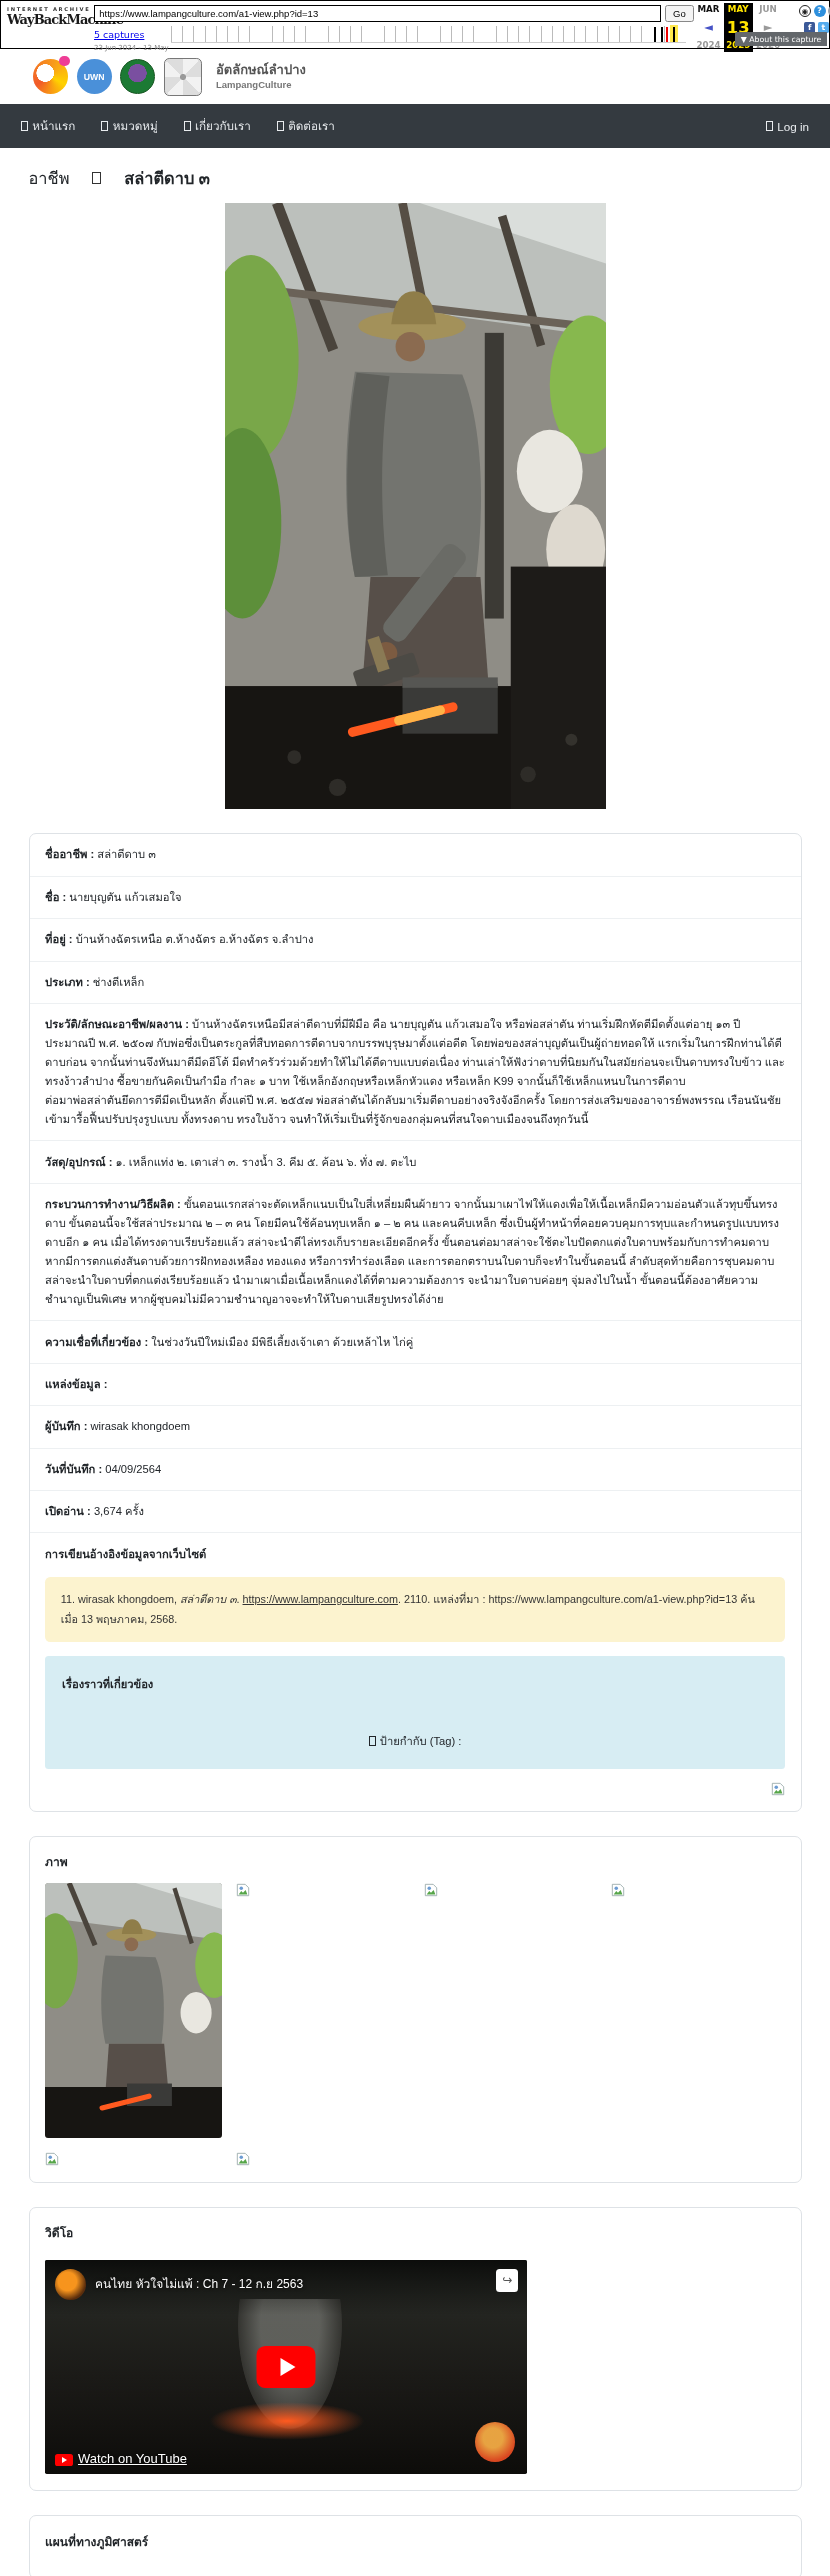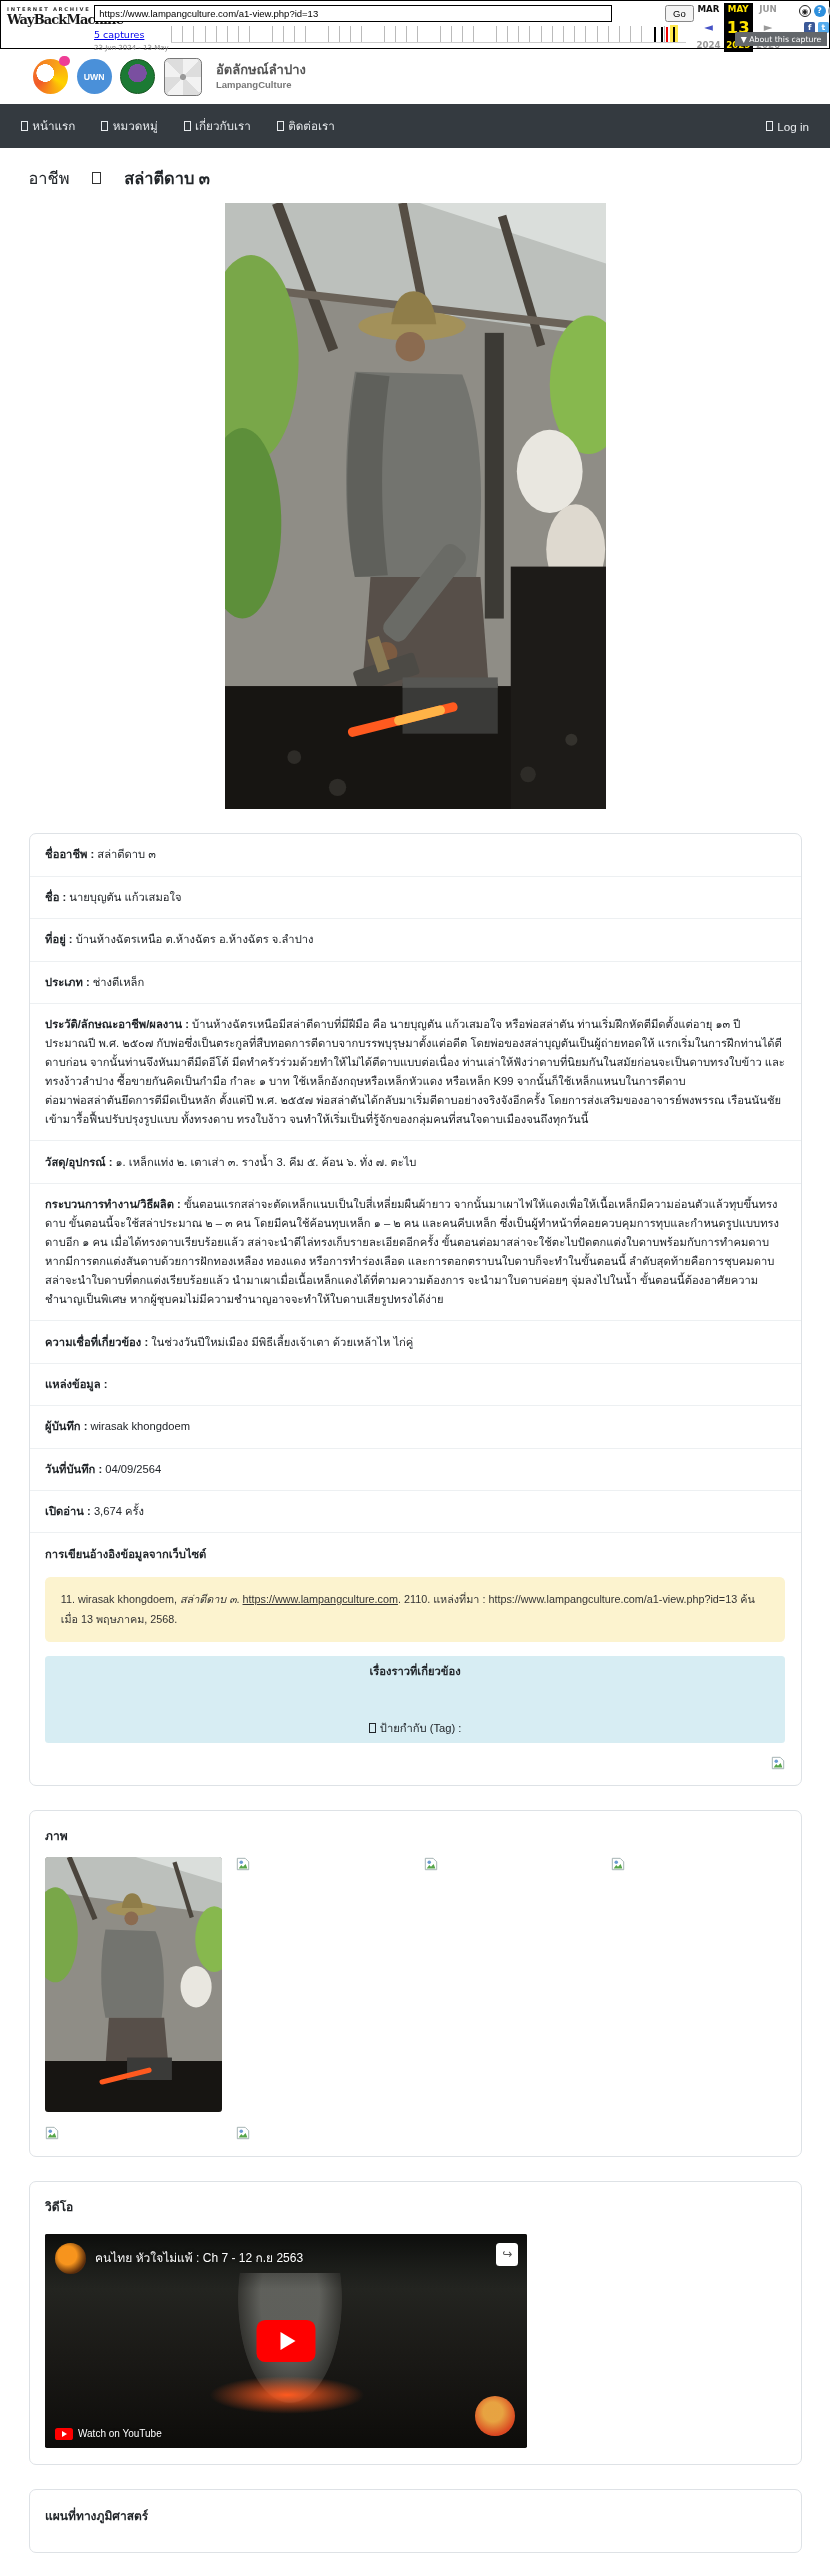--- a/index.html
+++ b/index.html
@@ -4,21 +4,21 @@
 <style>
   html,body{margin:0;padding:0;background:#fff;}
   body{width:830px;font-family:"Liberation Sans","DejaVu Sans",sans-serif;color:#212529;}
   *{box-sizing:border-box;}
 
   
   .wb-bar{position:relative;height:49px;background:#fff;border:1.7px solid #000;font-family:"DejaVu Sans",sans-serif;}
   .wb-logo{position:absolute;left:6px;top:5.2px;width:85px;}
   .wb-logo .l1{font-size:5.2px;letter-spacing:1.7px;color:#333;font-weight:bold;}
   .wb-logo .l2{font-size:13px;font-weight:bold;color:#1a1a1a;letter-spacing:-0.9px;font-family:"DejaVu Serif",serif;}
-  .wb-url{position:absolute;left:93px;top:3.5px;width:518px;height:17.3px;border:0.9px solid #000;font-size:9.5px;padding:1.7px 4.3px;color:#000;font-family:"Liberation Sans",sans-serif;}
+  .wb-url{position:absolute;left:93px;top:3.5px;width:567px;height:17.3px;border:0.9px solid #000;font-size:9.5px;padding:1.7px 4.3px;color:#000;font-family:"Liberation Sans",sans-serif;}
   .wb-go{position:absolute;left:664px;top:3.5px;height:17.3px;font-size:9.5px;border:0.9px solid #888;background:#f4f4f4;border-radius:2.6px;padding:0.9px 7px;}
   .wb-captures{position:absolute;left:93px;top:24px;width:69px;}
   .wb-captures a{color:#0000ee;font-size:9.5px;text-decoration:underline;}
   .wb-range{font-size:7px;color:#888;margin-top:2.6px;white-space:nowrap;}
   .wb-spark{position:absolute;left:170px;top:25px;width:515px;height:17.3px;background:repeating-linear-gradient(90deg,#bbb 0 0.9px,transparent 0.9px 11.2px);border-bottom:0.9px solid #ccc;}
   .wb-spark .bar{position:absolute;bottom:0;}
   .bar.b1{left:483px;width:1.7px;height:15.6px;background:#000;}
   .bar.b2{left:490px;width:1.7px;height:15.6px;background:#000;}
   .bar.b3{left:495px;width:1.7px;height:15.6px;background:#e00;}
   .bar.b4{left:499px;width:7.8px;height:17.3px;background:#ffe94d;}
@@ -72,42 +72,42 @@
   .main-photo{width:381px;height:606px;margin:3.5px auto 24px;display:block;}
 
   .card{border:0.9px solid #dee2e6;border-radius:7px;background:#fff;margin-bottom:24px;overflow:hidden;}
   .drow{padding:11.2px 15.6px;border-top:0.9px solid #edf0f2;font-size:11.2px;line-height:1.7;color:#212529;}
   .drow:first-child{border-top:none;}
   .lbl{font-weight:bold;}
   .drow p{margin:0;}
   .cite-box{margin:1.7px 15.6px 14px;background:#fcf3cf;border-radius:5.2px;padding:12px 15.6px;font-size:10.8px;line-height:1.9;color:#333;}
   .cite-box .it{font-style:italic;}
   .cite-box a{color:#333;text-decoration:underline;}
-  .related-box{margin:3.5px 15.6px 8.7px;background:#d7edf3;border-radius:3.5px;padding:4px;text-align:center;font-size:11.2px;line-height:2;}
+  .related-box{margin:3.5px 15.6px 8.7px;background:#d7edf3;border-radius:3.5px;padding:17px;font-size:11.2px;line-height:2;}
   .related-box .head{font-weight:bold;}
   .related-box .tagline{display:flex;justify-content:center;align-items:center;gap:4.3px;margin-top:35px;}
   .icon-right-row{padding:3.5px 15.6px 12px;text-align:right;}
 
   .sec-head{font-weight:bold;font-size:12px;margin:0 0 12px;}
   .pad-card{padding:15.6px;}
   .g-grid{display:grid;grid-template-columns:repeat(4,1fr);gap:14px;align-items:start;}
   .g-thumb{width:177px;height:255px;border-radius:3.5px;overflow:hidden;}
   .broken{display:inline-block;}
 
   
   .video-box{position:relative;width:482px;height:214px;background:linear-gradient(180deg,#2a2d28 0%,#1b1a17 55%,#0d0c0a 100%);border-radius:1.7px;overflow:hidden;margin-top:18px;}
   .vid-glow{position:absolute;left:34%;top:66%;width:156px;height:38px;background:radial-gradient(ellipse,#ff5a1f 0%,rgba(255,90,31,0) 70%);}
   .vid-figure{position:absolute;left:40%;top:18%;width:104px;height:130px;background:radial-gradient(ellipse at 50% 20%,#6e6f6a 0 40%,#3a3a36 70%,transparent 71%);opacity:.8;}
   .vid-top{position:absolute;left:0;top:0;right:0;height:55px;background:linear-gradient(rgba(0,0,0,.72),rgba(0,0,0,0));}
   .vid-avatar{position:absolute;left:10.4px;top:8.7px;width:31px;height:31px;border-radius:50%;background:radial-gradient(circle at 40% 40%,#f7941d 0 35%,#5a2d0c 70%);}
   .vid-title{position:absolute;left:50px;top:14px;color:#fff;font-size:12px;text-shadow:0 0 3.5px rgba(0,0,0,.7);}
   .vid-share{position:absolute;right:8.7px;top:8.7px;width:22.5px;height:22.5px;background:#fff;border-radius:3.5px;display:flex;align-items:center;justify-content:center;color:#555;font-size:12px;}
   .vid-play{position:absolute;left:50%;top:50%;transform:translate(-50%,-50%);width:59px;height:42px;background:#f00;border-radius:8.7px;display:flex;align-items:center;justify-content:center;}
   .vid-play .tri{width:0;height:0;border-left:15.6px solid #fff;border-top:9.5px solid transparent;border-bottom:9.5px solid transparent;margin-left:3.5px;}
-  .vid-watch{position:absolute;left:10.4px;bottom:8.7px;color:#fff;font-size:10px;display:flex;align-items:center;gap:5.2px;text-shadow:0 0 2.6px #000;}
+  .vid-watch{position:absolute;left:10.4px;bottom:8.7px;color:#fff;font-size:13px;display:flex;align-items:flex-end;gap:5.2px;text-shadow:0 0 2.6px #000;text-decoration:underline;}
   .vid-watch .mini-yt{width:17.3px;height:12px;background:#f00;border-radius:2.6px;display:inline-flex;align-items:center;justify-content:center;}
   .vid-watch .mini-yt i{width:0;height:0;border-left:5.2px solid #fff;border-top:3.5px solid transparent;border-bottom:3.5px solid transparent;display:block;}
   .vid-mark{position:absolute;right:12px;bottom:12px;width:40px;height:40px;border-radius:50%;background:radial-gradient(circle at 45% 40%,#ffb347 0 30%,#f04e23 70%);opacity:.9;}
 
   .map-card{min-height:55px;}
 
   .gap-bottom{height:104px;}
 </style>
 </head>
 <body>

